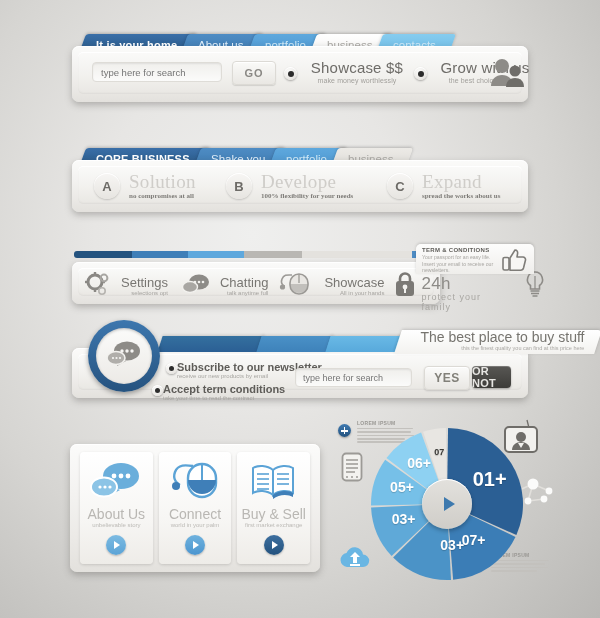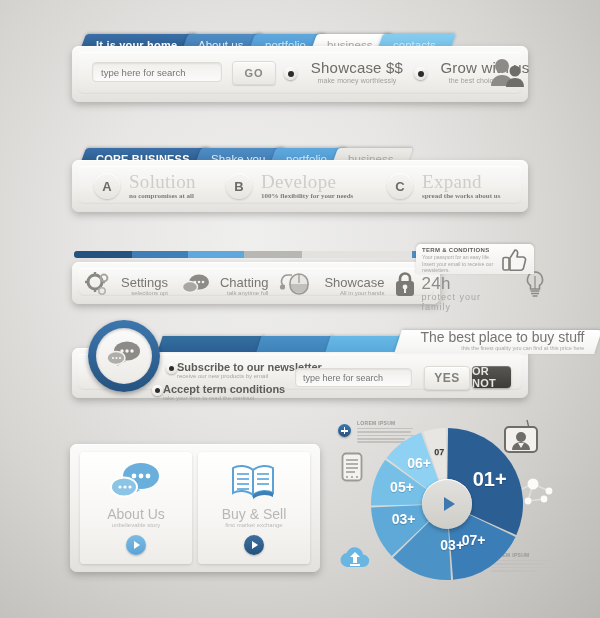--- a/index.html
+++ b/index.html
@@ -521,20 +521,36 @@
               </g>
           </svg>
         </div>
         <div class="ct">About Us</div>
         <div class="cs">unbelievable story</div>
         <div class="play" style="background:linear-gradient(180deg,#7cbbe2,#5ba3d6);">
             <i></i>
           </div>
       </div>
 
+      <div class="card">
+        <div class="cicon">
+          <svg width="52" height="42" viewBox="0 0 52 42">
+            <path d="M24 5 C17 4 9 3 6 11 C3 19 9 23 11 24" fill="none" stroke="#5ba3d6" stroke-width="2.4"></path>
+            <circle cx="7" cy="25" r="4" fill="#3f7fb8"></circle>
+            <rect x="19" y="3" width="28" height="33" rx="14" fill="#fff" stroke="#5ba3d6" stroke-width="2.4"></rect>
+            <path d="M19 19a14 14 0 0 0 28 0z" fill="#3f7fb8"></path>
+            <line x1="33" y1="3" x2="33" y2="19" stroke="#5ba3d6" stroke-width="2"></line>
+          </svg>
+        </div>
+        <div class="ct">Connect</div>
+        <div class="cs">world in your palm</div>
+        <div class="play" style="background:linear-gradient(180deg,#6fb2de,#4b95cf);">
+            <i></i>
+          </div>
+      </div>
 
       <div class="card">
         <div class="cicon">
           <svg width="52" height="42" viewBox="0 0 52 42">
             <g fill="#fff" stroke="#5ba3d6" stroke-width="2">
               <path d="M25 9 C19 4 10 4 5 7 v25 c5-3 14-3 20 2z"></path>
               <path d="M25 9 C31 4 40 4 45 7 v25 c-5-3-14-3-20 2z"></path>
             </g>
             <g stroke="#5ba3d6" stroke-width="1.6">
               <line x1="9" y1="13" x2="21" y2="13"></line>

